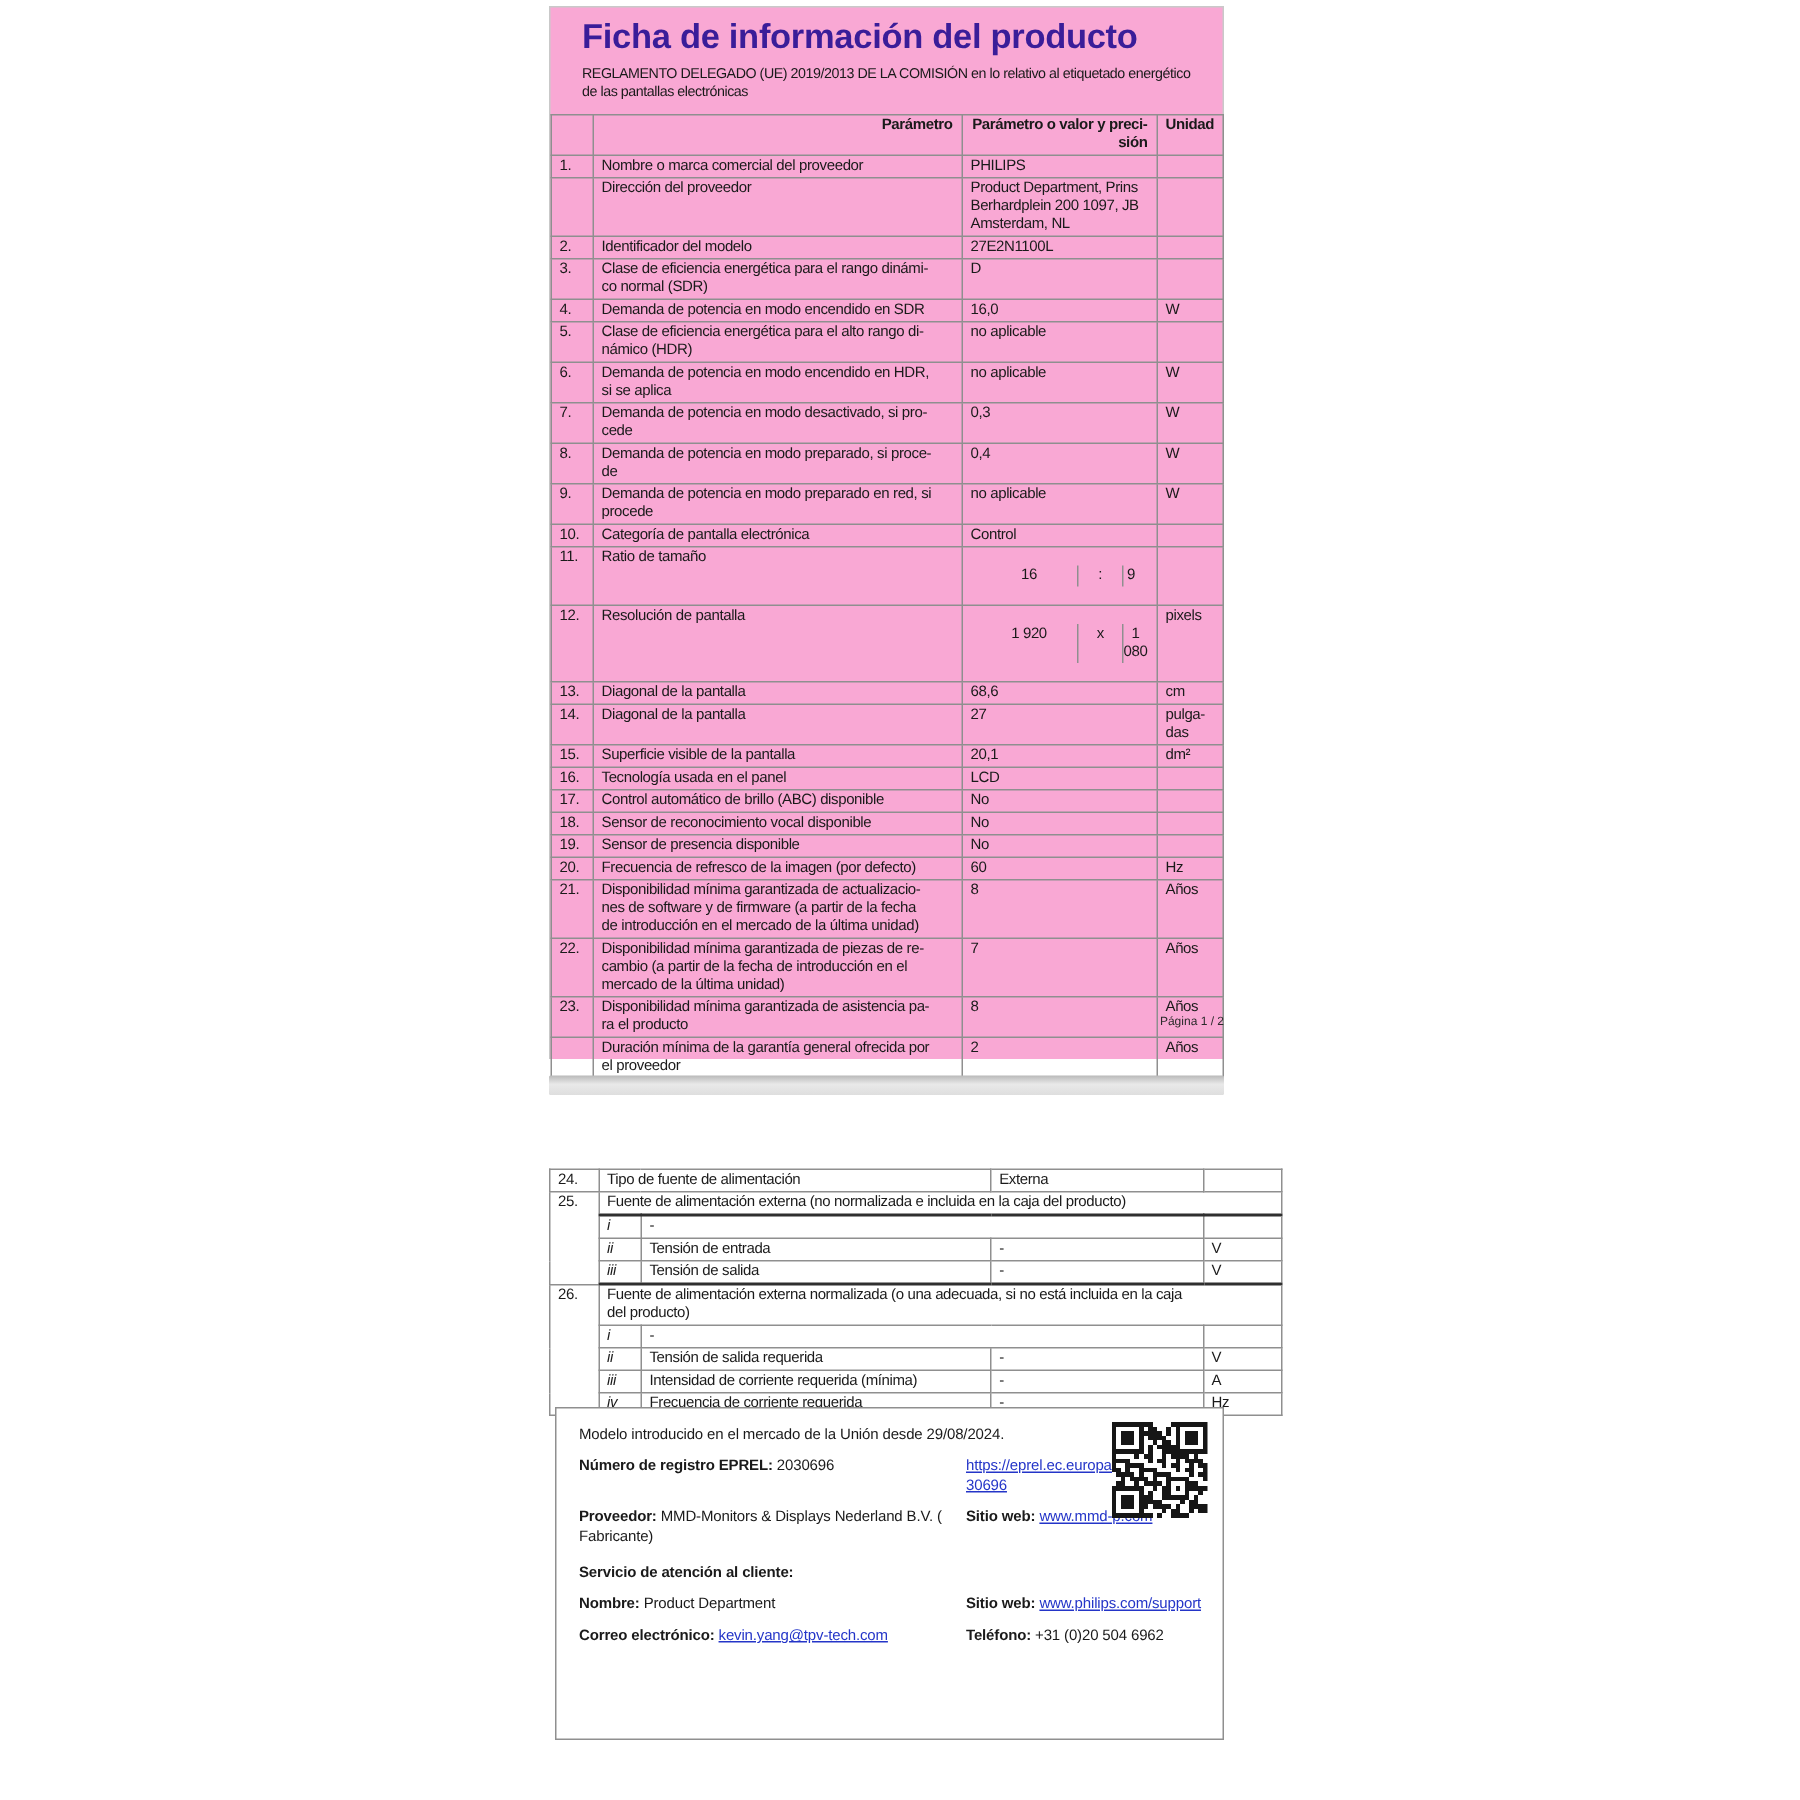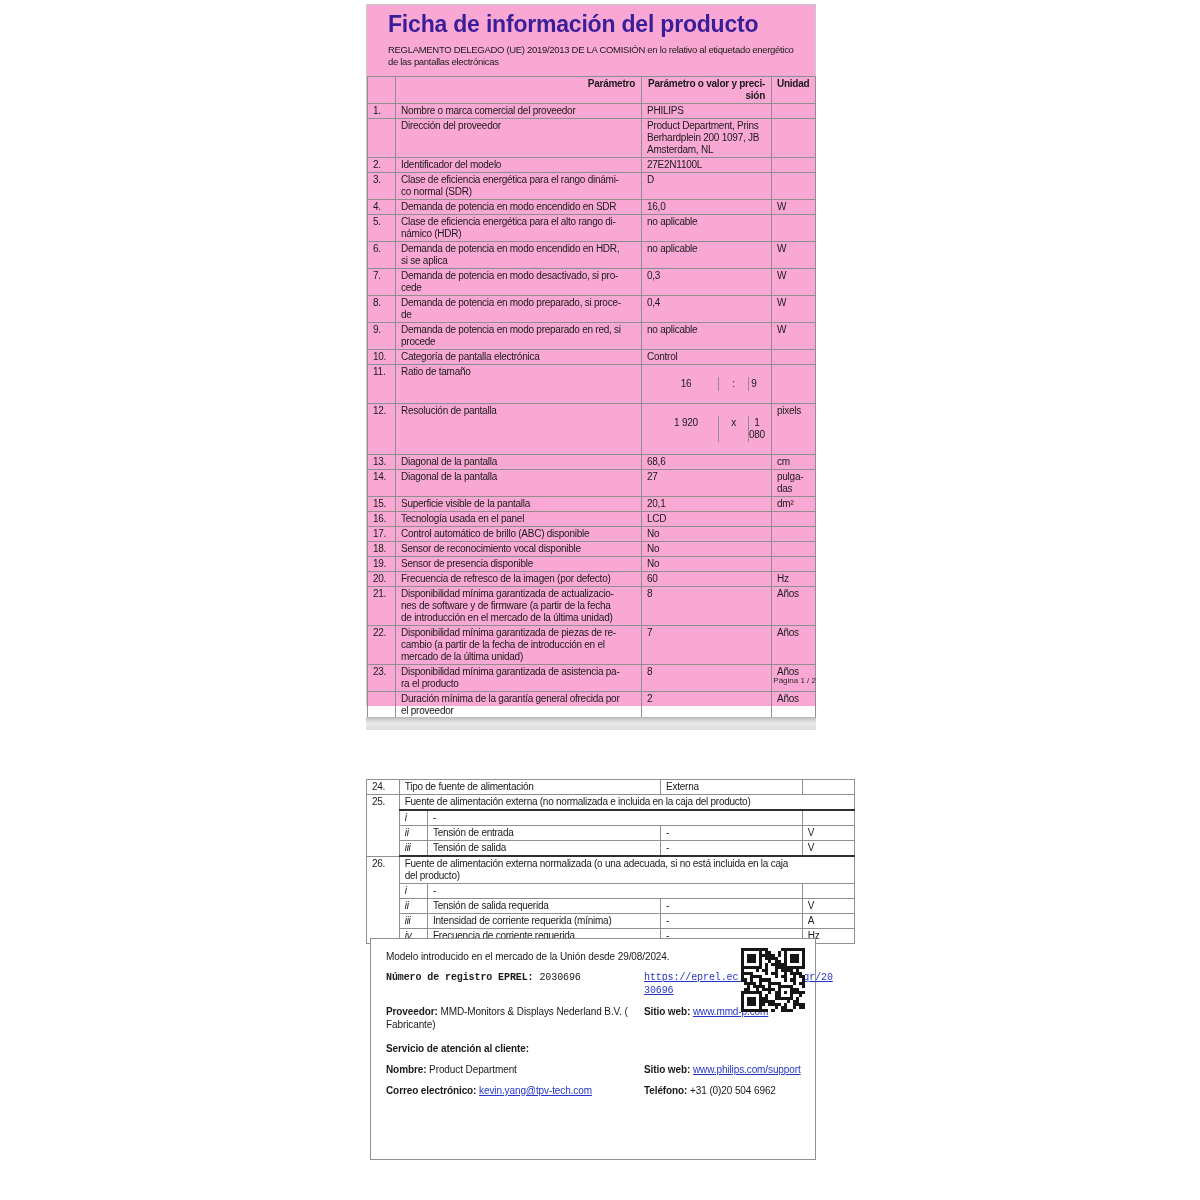--- a/index.html
+++ b/index.html
@@ -39,21 +39,21 @@
   .thickb{border-bottom:2px solid #2f2f2f !important;}
 
   
   .infobox{position:absolute;left:370px;top:938px;width:446px;height:222px;box-sizing:border-box;
            border:1px solid #8f8f8f;padding:11px 12px 0 15px;font-size:10px;line-height:13px;letter-spacing:-0.1px;background:#fff;}
   .intro{max-width:330px;}
   .qr{position:absolute;top:9px;right:10px;width:64px;height:64px;}
   .irow{display:flex;margin-top:8px;}
   .ileft{flex:0 0 258px;padding-right:6px;box-sizing:border-box;}
   .iright{flex:1;}
-  .r-eprel{font-family:Liberation Mono, monospace;}
+  .r-eprel{}
   .r-servicio{margin-top:11px;}
   .link{color:#2435C8;text-decoration:underline;cursor:pointer;}
   .pre{white-space:pre-line;}
   .addr{margin-top:6px;}
   .addr div{line-height:13px;}
   b{letter-spacing:-0.1px;}
 </style>
 </head>
 <body>
 

